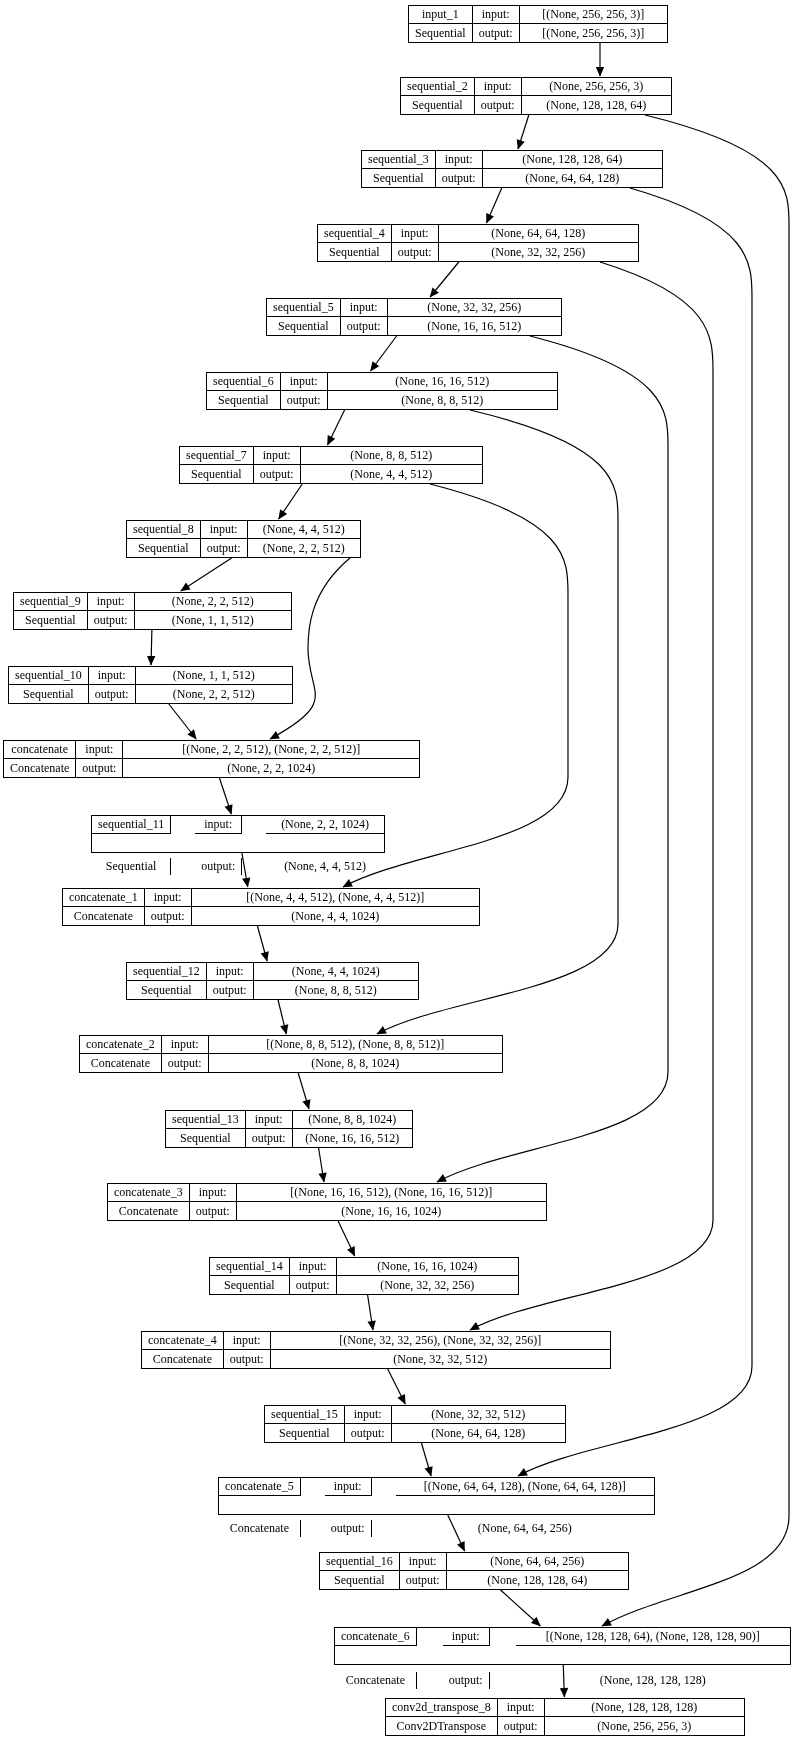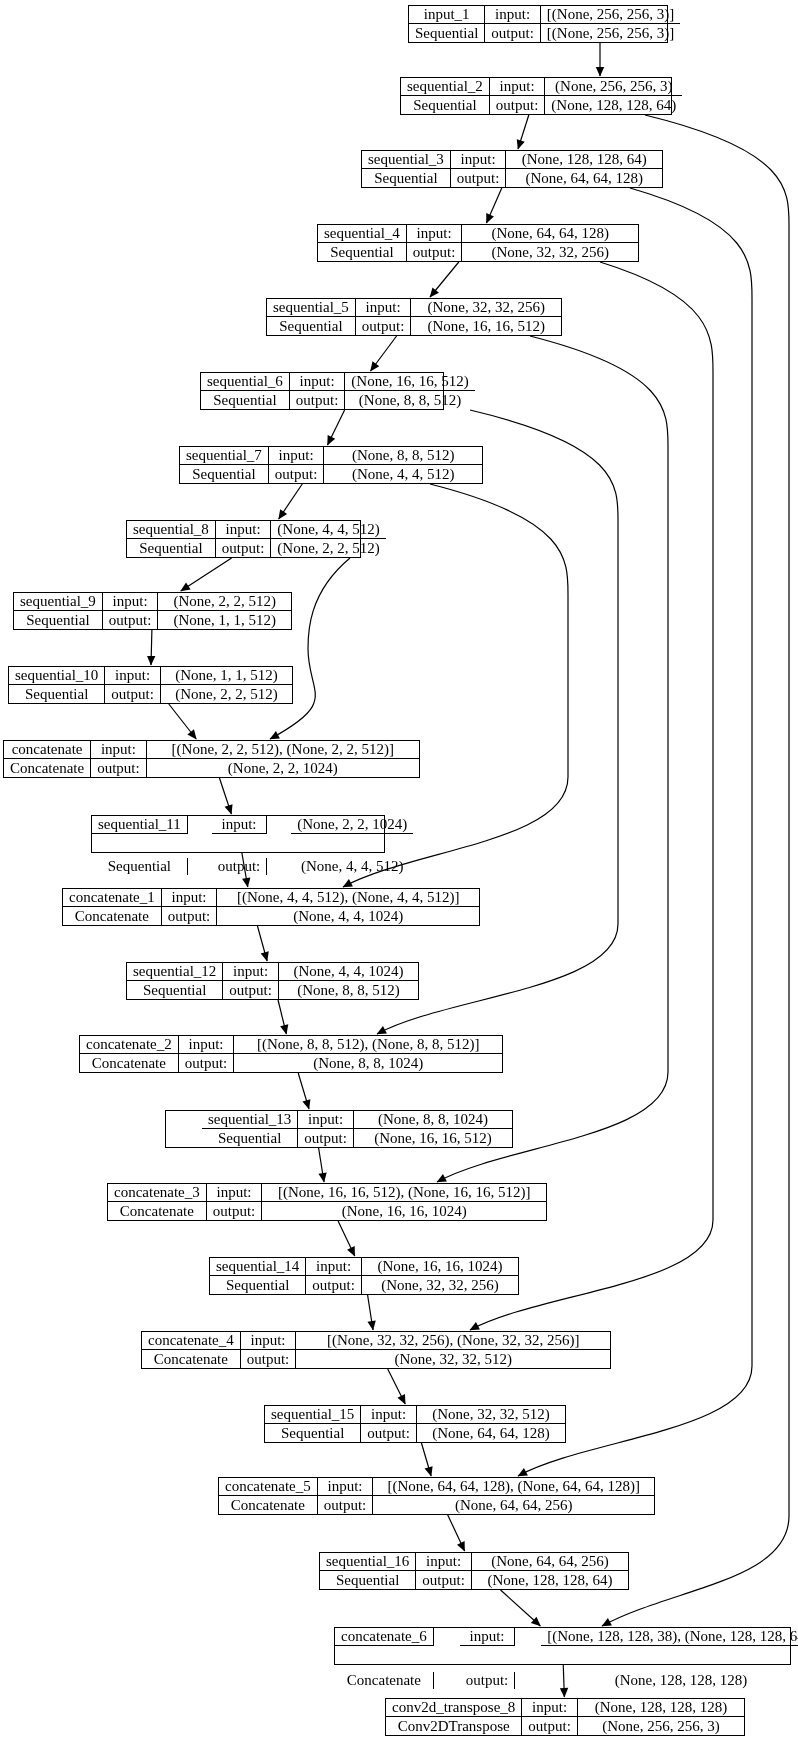--- a/index.html
+++ b/index.html
@@ -14,21 +14,21 @@
   #edge-layer{position:absolute;left:0;top:0;width:798px;height:1746px;}
   .node{
     position:absolute;
     display:grid;
     grid-template-columns:auto auto 1fr;
     grid-template-rows:1fr 1fr;
     border:1px solid #000;
     background:#fff;
     box-sizing:border-box;
     height:38px;
-    font-size:15px;
+    font-size:12px;
     line-height:17px;
   }
   .cell{
     padding:0 6px;
     text-align:center;
     white-space:nowrap;
     display:flex;align-items:center;justify-content:center;
     box-sizing:border-box;
   }
   .c1,.c2{border-right:1px solid #000;}
@@ -111,21 +111,21 @@
       <div class="cell c3 r2">(None, 32, 32, 256)</div>
     </div>
     <div class="node" style="left: 266px; top: 298px; width: 296px;">
       <div class="cell c1 r1">sequential_5</div>
       <div class="cell c2 r1">input:</div>
       <div class="cell c3 r1">(None, 32, 32, 256)</div>
       <div class="cell c1 r2">Sequential</div>
       <div class="cell c2 r2">output:</div>
       <div class="cell c3 r2">(None, 16, 16, 512)</div>
     </div>
-    <div class="node" style="left: 200px; top: 372px; width: 244px;">
+    <div class="node" style="left: 206px; top: 372px; width: 352px;">
       <div class="cell c1 r1">sequential_6</div>
       <div class="cell c2 r1">input:</div>
       <div class="cell c3 r1">(None, 16, 16, 512)</div>
       <div class="cell c1 r2">Sequential</div>
       <div class="cell c2 r2">output:</div>
       <div class="cell c3 r2">(None, 8, 8, 512)</div>
     </div>
     <div class="node" style="left: 179px; top: 446px; width: 304px;">
       <div class="cell c1 r1">sequential_7</div>
       <div class="cell c2 r1">input:</div>
@@ -191,21 +191,21 @@
       <div class="cell c3 r2">(None, 8, 8, 512)</div>
     </div>
     <div class="node" style="left: 79px; top: 1035px; width: 424px;">
       <div class="cell c1 r1">concatenate_2</div>
       <div class="cell c2 r1">input:</div>
       <div class="cell c3 r1">[(None, 8, 8, 512), (None, 8, 8, 512)]</div>
       <div class="cell c1 r2">Concatenate</div>
       <div class="cell c2 r2">output:</div>
       <div class="cell c3 r2">(None, 8, 8, 1024)</div>
     </div>
-    <div class="node" style="left: 165px; top: 1110px; width: 348px; padding-left: 36px;">
+    <div class="node" style="left: 165px; top: 1110px; width: 248px;">
       <div class="cell c1 r1">sequential_13</div>
       <div class="cell c2 r1">input:</div>
       <div class="cell c3 r1">(None, 8, 8, 1024)</div>
       <div class="cell c1 r2">Sequential</div>
       <div class="cell c2 r2">output:</div>
       <div class="cell c3 r2">(None, 16, 16, 512)</div>
     </div>
     <div class="node" style="left: 107px; top: 1183px; width: 440px;">
       <div class="cell c1 r1">concatenate_3</div>
       <div class="cell c2 r1">input:</div>
@@ -231,40 +231,40 @@
       <div class="cell c3 r2">(None, 32, 32, 512)</div>
     </div>
     <div class="node" style="left: 264px; top: 1405px; width: 302px;">
       <div class="cell c1 r1">sequential_15</div>
       <div class="cell c2 r1">input:</div>
       <div class="cell c3 r1">(None, 32, 32, 512)</div>
       <div class="cell c1 r2">Sequential</div>
       <div class="cell c2 r2">output:</div>
       <div class="cell c3 r2">(None, 64, 64, 128)</div>
     </div>
-    <div class="node" style="left: 218px; top: 1477px; width: 437px;">
+    <div class="node" style="left: 218px; top: 1477px; width: 437px; gap: 24px;">
       <div class="cell c1 r1">concatenate_5</div>
       <div class="cell c2 r1">input:</div>
       <div class="cell c3 r1">[(None, 64, 64, 128), (None, 64, 64, 128)]</div>
       <div class="cell c1 r2">Concatenate</div>
       <div class="cell c2 r2">output:</div>
       <div class="cell c3 r2">(None, 64, 64, 256)</div>
     </div>
     <div class="node" style="left: 319px; top: 1552px; width: 310px;">
       <div class="cell c1 r1">sequential_16</div>
       <div class="cell c2 r1">input:</div>
       <div class="cell c3 r1">(None, 64, 64, 256)</div>
       <div class="cell c1 r2">Sequential</div>
       <div class="cell c2 r2">output:</div>
       <div class="cell c3 r2">(None, 128, 128, 64)</div>
     </div>
     <div class="node" style="left: 334px; top: 1627px; width: 457px; gap: 26px;">
       <div class="cell c1 r1">concatenate_6</div>
       <div class="cell c2 r1">input:</div>
-      <div class="cell c3 r1">[(None, 128, 128, 38), (None, 128, 128, 64)]</div>
+      <div class="cell c3 r1">[(None, 128, 128, 64), (None, 128, 128, 90)]</div>
       <div class="cell c1 r2">Concatenate</div>
       <div class="cell c2 r2">output:</div>
       <div class="cell c3 r2">(None, 128, 128, 128)</div>
     </div>
     <div class="node" style="left: 385px; top: 1698px; width: 360px;">
       <div class="cell c1 r1">conv2d_transpose_8</div>
       <div class="cell c2 r1">input:</div>
       <div class="cell c3 r1">(None, 128, 128, 128)</div>
       <div class="cell c1 r2">Conv2DTranspose</div>
       <div class="cell c2 r2">output:</div>

